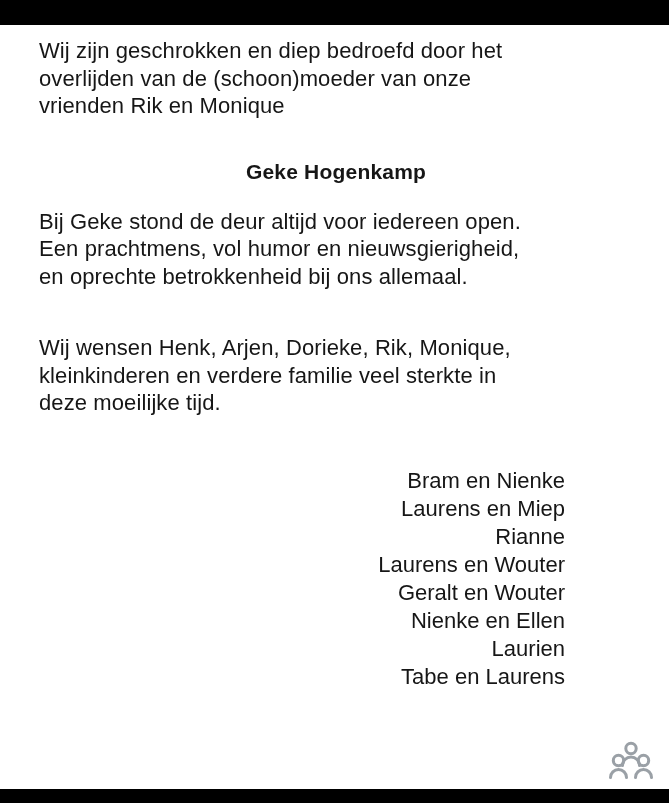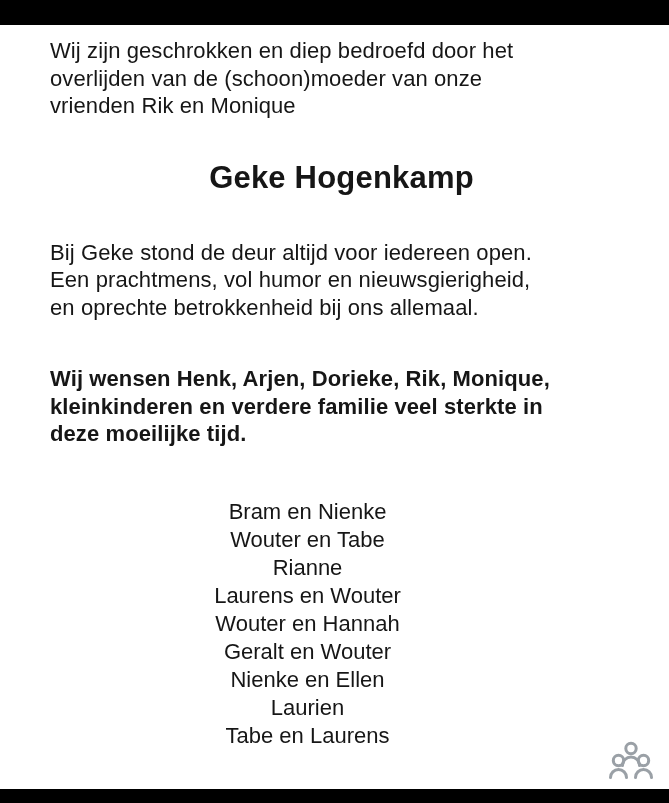--- a/index.html
+++ b/index.html
@@ -27,44 +27,44 @@
     .bar-bottom {
       position: absolute;
       bottom: 0; left: 0;
       width: 100%;
       height: 14px;
       background: #000000;
     }
     .content {
       position: absolute;
       top: 25px;
-      left: 14px;
+      left: 3px;
       right: 0;
       padding: 12px 36px 0 36px;
     }
     .para {
       font-size: 22px;
       line-height: 27.5px;
       white-space: pre-line;
       letter-spacing: 0.1px;
       margin: 0;
     }
     .deceased-name {
       text-align: center;
       font-weight: 700;
-      font-size: 31px;
+      font-size: 21px;
       margin: 40px 0 0 0;
       letter-spacing: 0.2px;
     }
-    .p1 { margin-top: 43px; }
-    .p2 { margin-top: 44px; font-weight: bold; }
+    .p1 { margin-top: 24px; }
+    .p2 { margin-top: 44px; }
     .signatures {
       margin-top: 50px;
       padding-right: 68px;
-      text-align: center;
+      text-align: right;
       font-size: 22px;
       line-height: 28px;
     }
     .signature-line { white-space: nowrap; }
     .logo {
       position: absolute;
       right: 14px;
       bottom: 18px;
       width: 48px;
       height: 46px;
@@ -88,24 +88,23 @@
     <p class="para p1">Bij Geke stond de deur altijd voor iedereen open.
 Een prachtmens, vol humor en nieuwsgierigheid,
 en oprechte betrokkenheid bij ons allemaal.</p>
 
     <p class="para p2">Wij wensen Henk, Arjen, Dorieke, Rik, Monique,
 kleinkinderen en verdere familie veel sterkte in
 deze moeilijke tijd.</p>
 
     <div class="signatures">
       <div class="signature-line">Bram en Nienke</div>
-      <div class="signature-line">Wouter en Tabe</div>
+      <div class="signature-line">Laurens en Miep</div>
       <div class="signature-line">Rianne</div>
       <div class="signature-line">Laurens en Wouter</div>
-      <div class="signature-line">Wouter en Hannah</div>
       <div class="signature-line">Geralt en Wouter</div>
       <div class="signature-line">Nienke en Ellen</div>
       <div class="signature-line">Laurien</div>
       <div class="signature-line">Tabe en Laurens</div>
     </div>
 
   </div>
 
   <div class="logo">
     <svg width="48" height="46" viewBox="0 0 48 46" aria-hidden="true">

